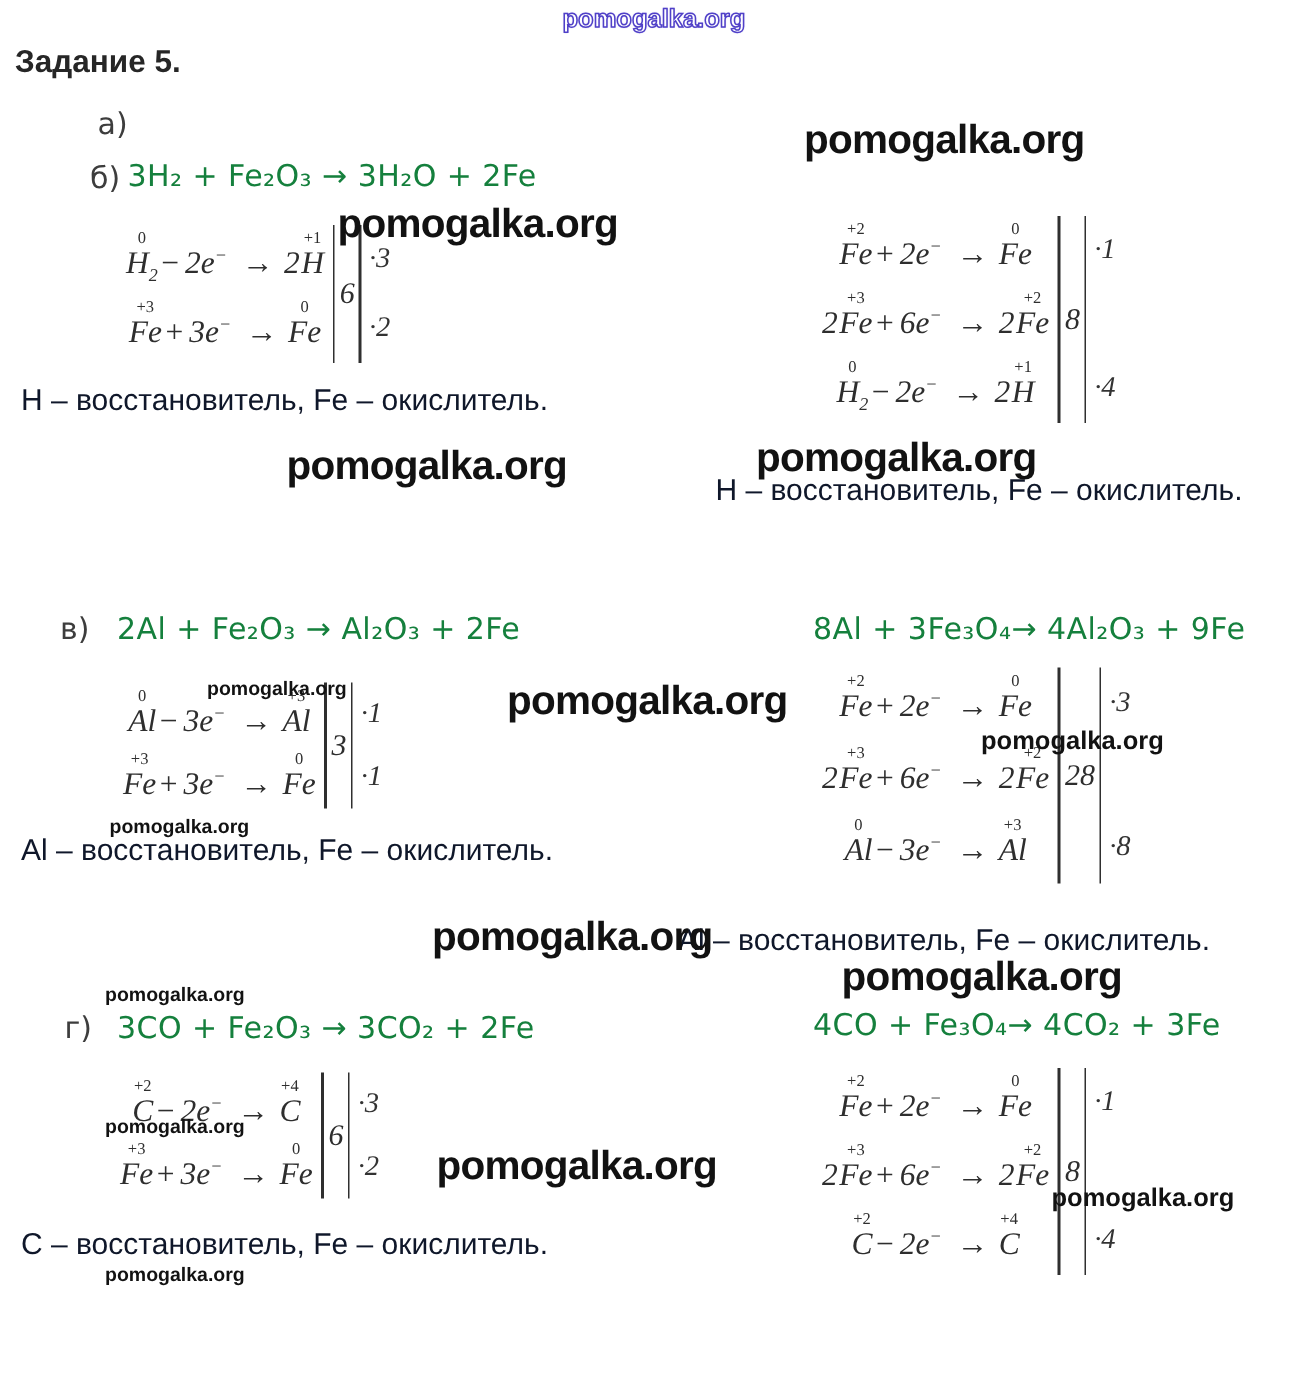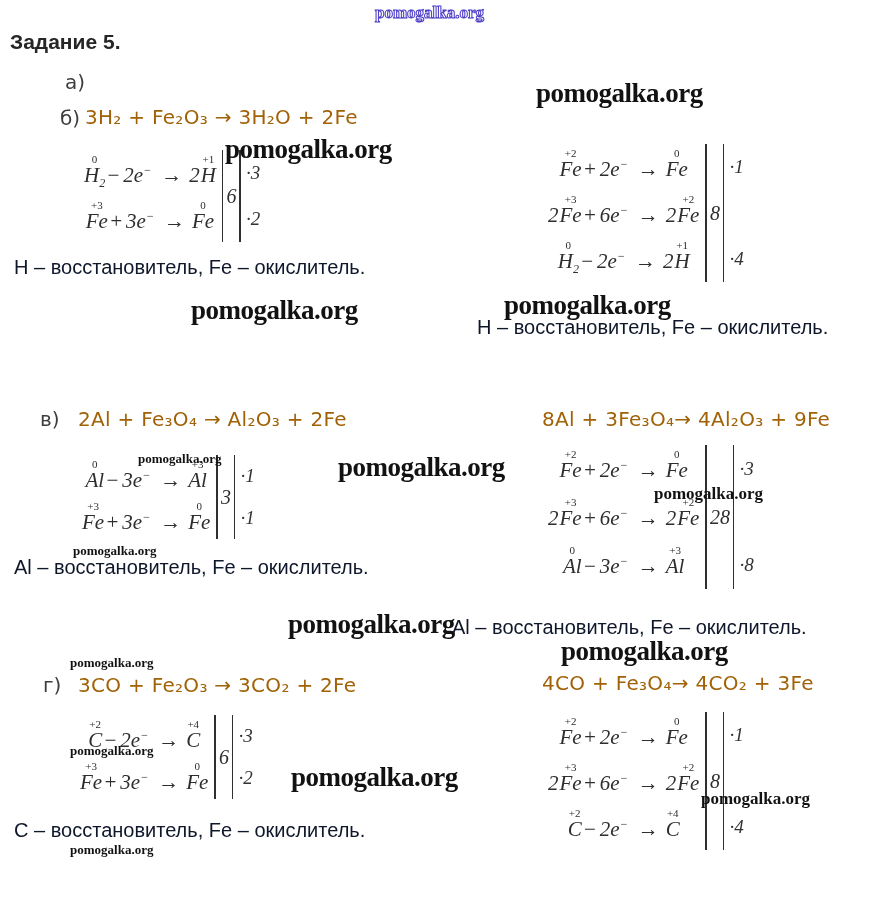--- a/index.html
+++ b/index.html
@@ -5,21 +5,21 @@
   html,body { margin:0; padding:0; background:#ffffff; }
   .page {
     position:relative; width:875px; height:918px; background:#ffffff;
     overflow:hidden; font-family:"Liberation Sans","DejaVu Sans",sans-serif;
   }
 
   
   .abs { position:absolute; white-space:nowrap; }
   .task-title { font-weight:bold; font-size:21px; color:#262626; font-family:"Liberation Sans",sans-serif; }
   .item-label { font-size:20px; color:#3d3d3d; font-family:"DejaVu Sans",sans-serif; }
-  .equation  { font-size:20px; color:#a16207; font-family:"DejaVu Sans",sans-serif; letter-spacing:0.3px; }
+  .equation  { font-size:20px; color:#15803d; font-family:"DejaVu Sans",sans-serif; letter-spacing:0.3px; }
   .result    { font-size:20px; color:#0f172a; font-family:"Liberation Sans","DejaVu Sans",sans-serif; }
 
   #label-a { left:65px;  top:70px; }
   #label-b { left:60px;  top:106px; }
   #label-v { left:40px;  top:407px; }
   #label-g { left:43px;  top:673px; }
 
   #eq-b-left  { left:85px;  top:105px; }
   #eq-b-right { left:540px; top:105px; }
   #eq-v-left  { left:78px;  top:407px; }
@@ -60,21 +60,21 @@
   .mult { display:flex; align-items:center; font-size:19px; color:#333; }
 
   #bal-b-left  { left:78px;  top:138px; }
   #bal-b-right { left:542px; top:132px; }
   #bal-v-left  { left:76px;  top:443px; }
   #bal-v-right { left:542px; top:433px; }
   #bal-g-left  { left:74px;  top:703px; }
   #bal-g-right { left:542px; top:700px; }
 
   
-  .wm { position:absolute; font-family:Liberation Serif, serif;
+  .wm { position:absolute; font-family:Liberation Sans, sans-serif;
         font-weight:bold; color:#121212; white-space:nowrap; line-height:1;text-align:right; }
   .wm-big   { font-size:27px; letter-spacing:-0.5px; }
   .wm-med   { font-size:17px; }
   .wm-small { font-size:13px; }
   .wm-outline {
     font-size:17px; color:#ffffff;
     -webkit-text-stroke:1px #5040c8; text-shadow:0 0 1px #5040c8;
   }
   .wm1  { left:375px; top:4px; }
   .wm2  { left:536px; top:80px; }
@@ -98,21 +98,21 @@
 
 <div class="page">
 
   <div class="abs task-title" style="left:10px; top:30px;">Задание 5.</div>
   <div class="abs item-label" id="label-a">а)</div>
   <div class="abs item-label" id="label-b">б)</div>
   <div class="abs item-label" id="label-v">в)</div>
   <div class="abs item-label" id="label-g">г)</div>
 
   <div class="abs equation" id="eq-b-left">3H₂ + Fe₂O₃ → 3H₂O + 2Fe</div>
-  <div class="abs equation" id="eq-v-left">2Al + Fe₃O₄ → Al₂O₃ + 2Fe</div>
+  <div class="abs equation" id="eq-v-left">2Al + Fe₂O₃ → Al₂O₃ + 2Fe</div>
   <div class="abs equation" id="eq-v-right">8Al + 3Fe₃O₄→ 4Al₂O₃ + 9Fe</div>
   <div class="abs equation" id="eq-g-left">3CO + Fe₂O₃ → 3CO₂ + 2Fe</div>
   <div class="abs equation" id="eq-g-right">4CO + Fe₃O₄→ 4CO₂ + 3Fe</div>
 
   <div class="balance rh46" id="bal-b-left">
       <div class="rows">
         <div class="brow">
           <span class="atom"><span class="ox">0</span><span class="el">H<sub>2</sub></span></span>
           <span class="op">−</span>
           <span class="elec">2e<sup>−</sup></span>

